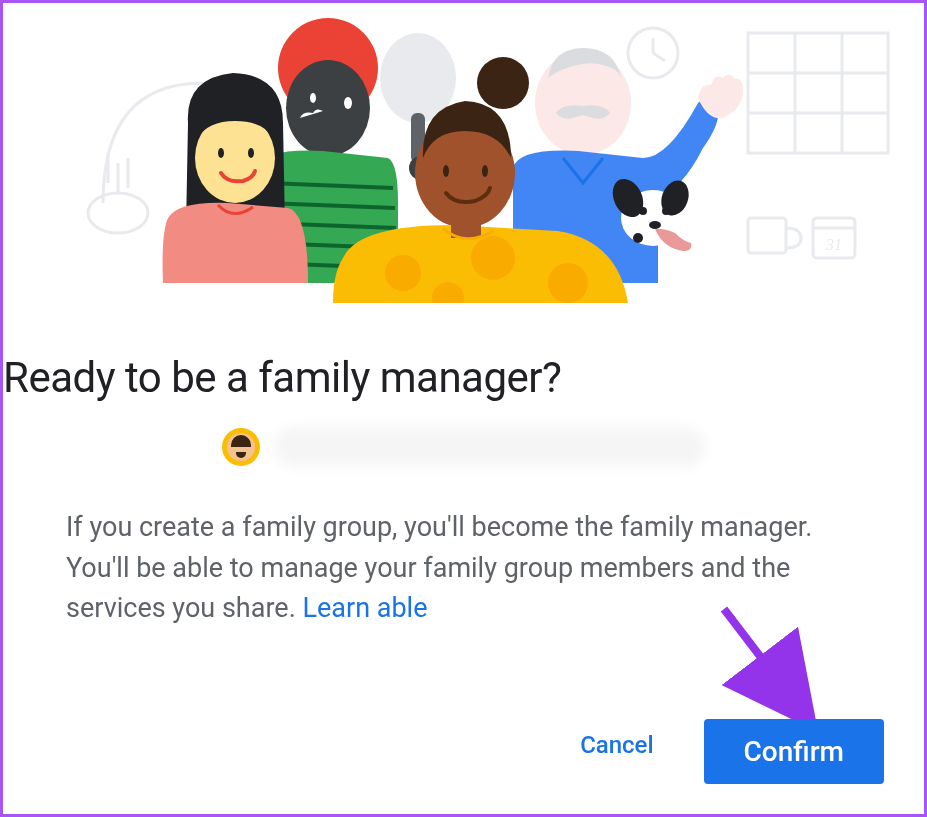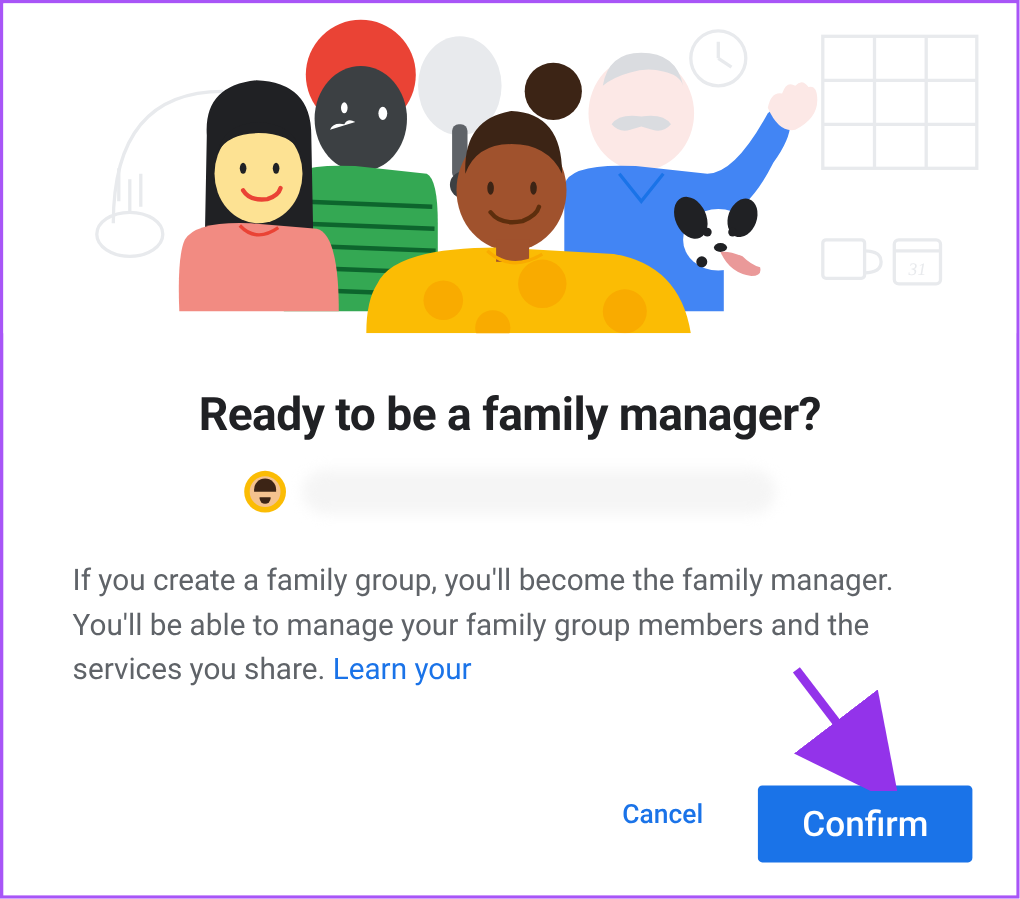--- a/index.html
+++ b/index.html
@@ -22,23 +22,22 @@
       position: relative;
       overflow: hidden;
     }
     .illustration {
       width: 100%;
       height: 300px;
       position: relative;
       background: #fff;
     }
     .title {
-      text-align: center;
       font-size: 42px;
-      font-weight: 700;
+      font-weight: 400;
       color: #202124;
       margin-top: 50px;
       letter-spacing: -0.5px;
     }
     .user-row {
       display: flex;
       align-items: center;
       justify-content: center;
       margin-top: 25px;
       gap: 15px;
@@ -115,21 +114,21 @@
       font-size: 24px;
       font-weight: 500;
       cursor: pointer;
       padding: 12px 20px;
       font-family: inherit;
     }
     .btn-confirm {
       background: #1a73e8;
       border: none;
       color: #fff;
-      font-size: 32px;
+      font-size: 28px;
       font-weight: 500;
       cursor: pointer;
       padding: 16px 40px;
       border-radius: 4px;
       font-family: inherit;
     }
     .arrow-annotation {
       position: absolute;
       bottom: 95px;
       right: 100px;
@@ -232,21 +231,21 @@
   <h1 class="title">Ready to be a family manager?</h1>
 
   <div class="user-row">
     <div class="avatar">
       <div class="avatar-face"></div>
     </div>
     <div class="email-blur"></div>
   </div>
 
   <p class="description">
-    <span>If you create a family group, you'll become the family manager. You'll be able to manage your family group members and the services you share. </span><a class="learn-more">Learn your</a>
+    <span>If you create a family group, you'll become the family manager. You'll be able to manage your family group members and the services you share. </span><a class="learn-more">Learn able</a>
   </p>
 
   <div class="button-row">
     <button class="btn-cancel">Cancel</button>
     <button class="btn-confirm">Confirm</button>
   </div>
 
   <svg class="arrow-annotation" width="120" height="120" viewBox="0 0 120 120">
     <defs>
       <marker id="arrowhead" markerWidth="12" markerHeight="12" refX="6" refY="6" orient="auto">

